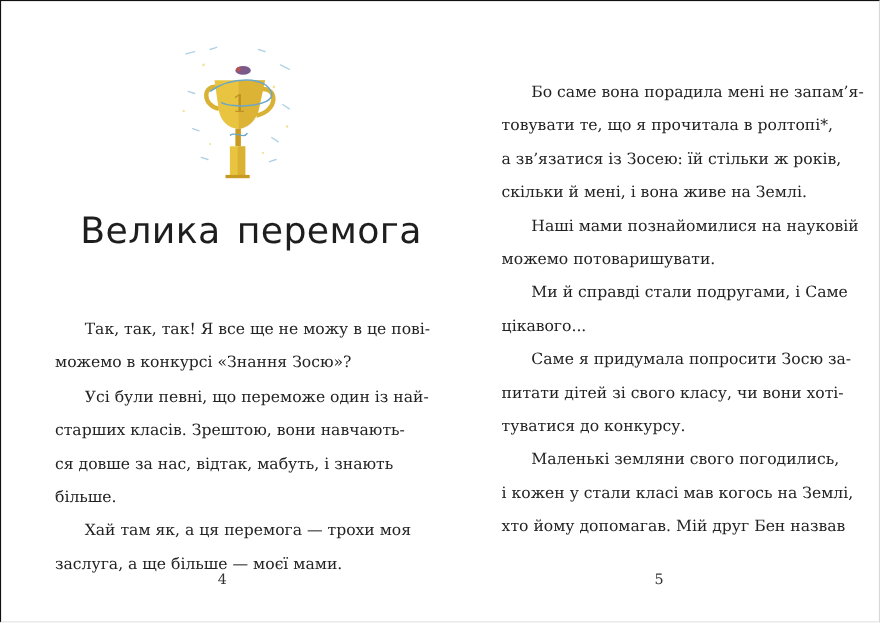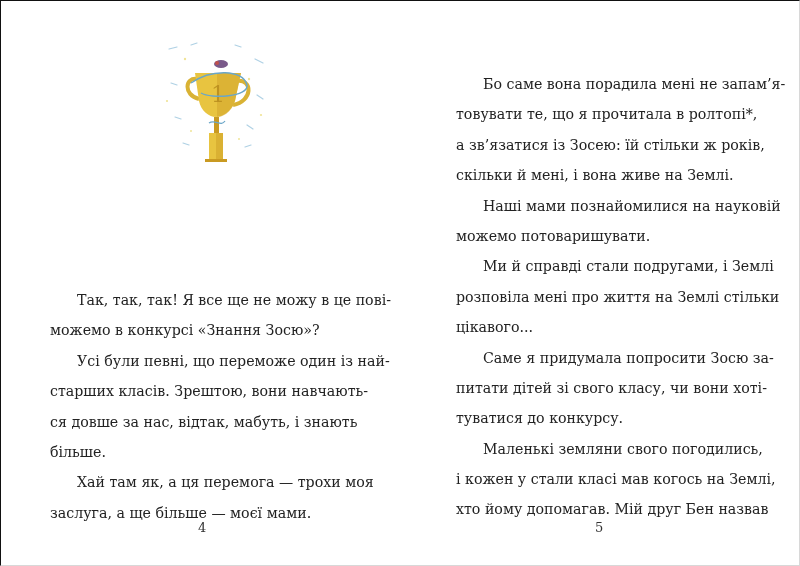--- a/index.html
+++ b/index.html
@@ -85,20 +85,21 @@
 
         <rect x="53" y="78" width="5" height="16" fill="#c99a22"></rect>
         <path d="M48 84 C54 80 60 88 64 82" fill="none" stroke="#6aa6c8" stroke-width="1.3"></path>
 
         <rect x="48" y="94" width="14" height="28" fill="#e8c440"></rect>
         <rect x="55" y="94" width="7" height="28" fill="#d1a52c" opacity="0.6"></rect>
         <rect x="44" y="120" width="22" height="3" fill="#c99a22"></rect>
       </svg>
     </div>
 
+    <h1 class="chapter-title">Велика перемога</h1>
 
     <div class="text-block">
       <span class="line indent">Так, так, так! Я все ще не можу в це пові-</span>
       <span class="line last">можемо в конкурсі «Знання Зосю»?</span>
       <span class="line indent">Усі були певні, що переможе один із най-</span>
       <span class="line">старших класів. Зрештою, вони навчають-</span>
       <span class="line">ся довше за нас, відтак, мабуть, і знають</span>
       <span class="line last">більше.</span>
       <span class="line indent">Хай там як, а ця перемога — трохи моя</span>
       <span class="line last">заслуга, а ще більше — моєї мами.</span>
@@ -108,22 +109,21 @@
   </div>
 
   <div class="page right">
     <div class="text-block">
       <span class="line indent">Бо саме вона порадила мені не запам’я-</span>
       <span class="line">товувати те, що я прочитала в ролтопі*,</span>
       <span class="line">а зв’язатися із Зосею: їй стільки ж років,</span>
       <span class="line last">скільки й мені, і вона живе на Землі.</span>
       <span class="line indent">Наші мами познайомилися на науковій</span>
       <span class="line last">можемо потоваришувати.</span>
-      <span class="line indent">Ми й справді стали подругами, і Землі</span>
-      <span class="line">розповіла мені про життя на Землі стільки</span>
+      <span class="line indent">Ми й справді стали подругами, і Саме</span>
       <span class="line last">цікавого...</span>
       <span class="line indent">Саме я придумала попросити Зосю за-</span>
       <span class="line">питати дітей зі свого класу, чи вони хоті-</span>
       <span class="line last">туватися до конкурсу.</span>
       <span class="line indent">Маленькі земляни свого погодились,</span>
       <span class="line">і кожен у стали класі мав когось на Землі,</span>
       <span class="line">хто йому допомагав. Мій друг Бен назвав</span>
 
     </div>
 

